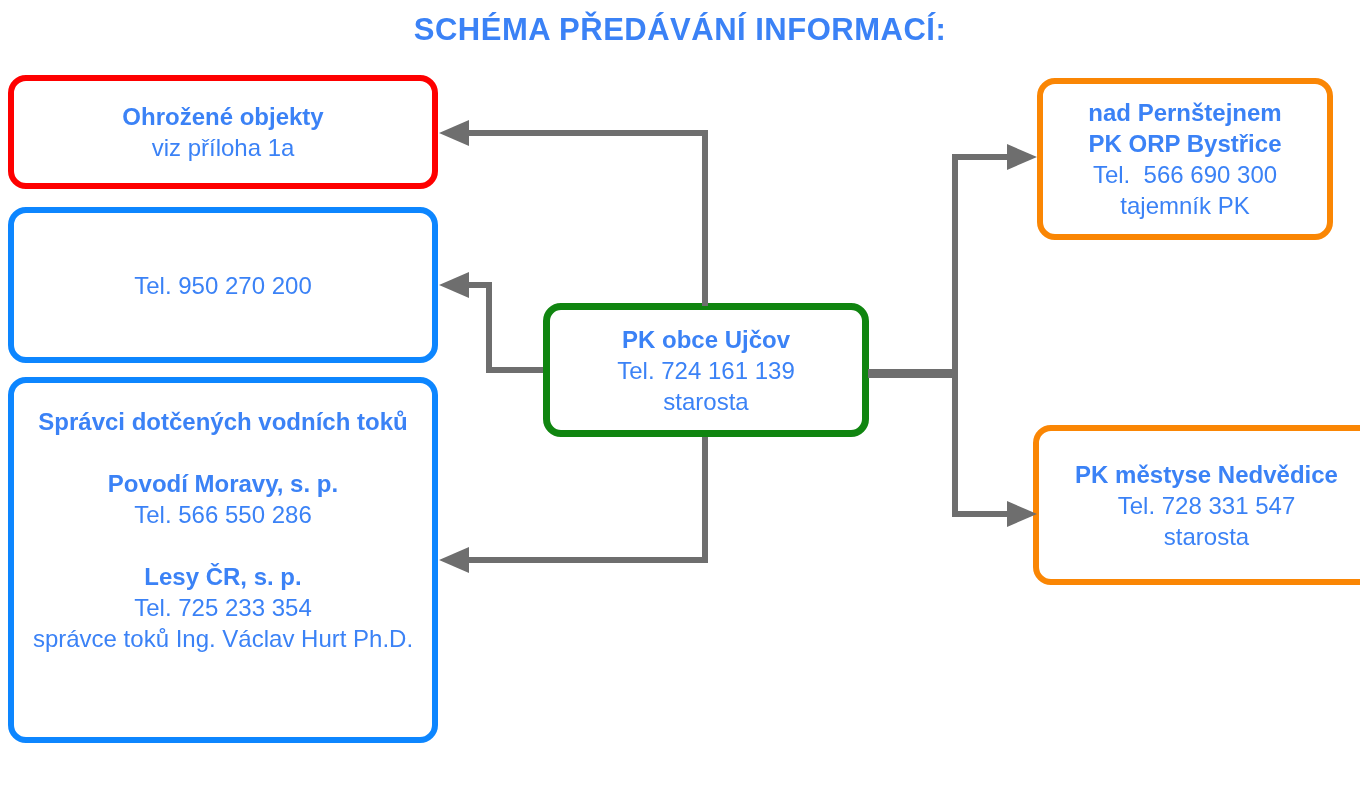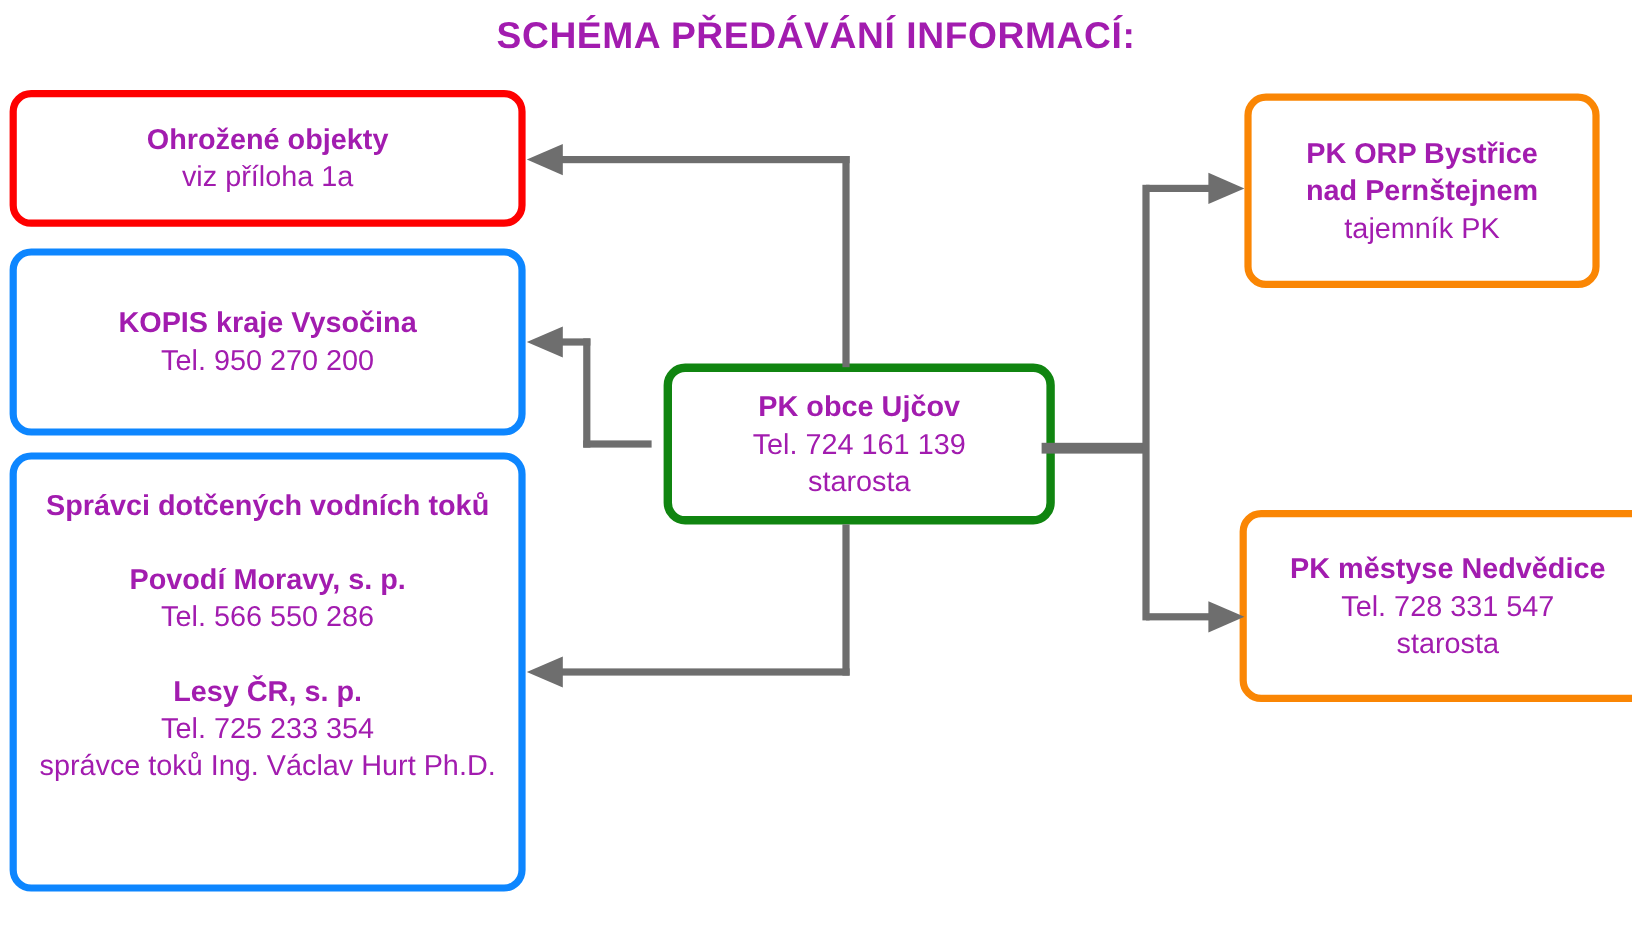--- a/index.html
+++ b/index.html
@@ -1,33 +1,33 @@
 <!DOCTYPE html>
 <html style="--red: #fe0000; --blue: #0d86ff; --green: #108510; --orange: #fa8604; --connector_gray: #6e6e6e;"><head>
 <meta charset="utf-8">
 <style>
   html,body { margin:0; padding:0; background:#ffffff; }
   .canvas {
     position:relative; width:1360px; height:787px; background:#ffffff;
-    font-family:"Liberation Sans", sans-serif; color:#a21caf; overflow:hidden;
+    font-family:"Liberation Sans", sans-serif; color:#3b82f6; overflow:hidden;
   }
   .title {
     position:absolute; left:0; top:12px; width:100%;
     text-align:center; font-size:31px; font-weight:bold; letter-spacing:0.5px;
   }
   .box {
     position:absolute; box-sizing:border-box; background:#fff;
     display:flex; flex-direction:column; justify-content:center; align-items:center;
     text-align:center; font-size:24px; line-height:31px;border-radius:18px;
   }
   .box .line { min-height:31px; white-space:pre; }
   .b { font-weight:bold; }
   .border-red    { border:6px solid var(--red,#fe0000); }
   .border-blue   { border:6px solid var(--blue,#0d86ff); }
-  .border-green  { border:7px solid var(--green,#108510);margin-left:10px; }
+  .border-green  { border:7px solid var(--green,#108510); }
   .border-orange { border:6px solid var(--orange,#fa8604); }
   .node-ohrozene { left:8px;    top:75px;  width:430px; height:114px; }
   .node-kopis    { left:8px;    top:207px; width:430px; height:156px; }
   .node-spravci  { left:8px;    top:377px; width:430px; height:366px;
                    justify-content:flex-start; padding-top:23px; }
   .node-ujcov    { left:543px;  top:303px; width:326px; height:134px; }
   .node-orp      { left:1037px; top:78px;  width:296px; height:162px; }
   .node-nedvedice{ left:1033px; top:425px; width:347px; height:160px;text-align:center; }
   .conn { position:absolute; background:var(--connector_gray,#6e6e6e); }
   .arrow { position:absolute; width:0; height:0; }
@@ -42,21 +42,20 @@
 <div class="canvas">
 
   <div class="title">SCHÉMA PŘEDÁVÁNÍ INFORMACÍ:</div>
 
   <div class="box border-red node-ohrozene">
     <div class="line b">Ohrožené objekty</div>
     <div class="line">viz příloha 1a</div>
   </div>
 
   <div class="box border-blue node-kopis">
-    <div class="line b">KOPIS kraje Vysočina</div>
     <div class="line">Tel. 950 270 200</div>
   </div>
 
   <div class="box border-blue node-spravci">
     <div class="line b">Správci dotčených vodních toků</div>
     <div class="line"></div>
     <div class="line b">Povodí Moravy, s. p.</div>
     <div class="line">Tel. 566 550 286</div>
     <div class="line"></div>
     <div class="line b">Lesy ČR, s. p.</div>
@@ -64,22 +63,23 @@
     <div class="line">správce toků Ing. Václav Hurt Ph.D.</div>
   </div>
 
   <div class="box border-green node-ujcov">
     <div class="line b">PK obce Ujčov</div>
     <div class="line">Tel. 724 161 139</div>
     <div class="line">starosta</div>
   </div>
 
   <div class="box border-orange node-orp">
+    <div class="line b">nad Pernštejnem</div>
     <div class="line b">PK ORP Bystřice</div>
-    <div class="line b">nad Pernštejnem</div>
+    <div class="line">Tel.  566 690 300</div>
     <div class="line">tajemník PK</div>
   </div>
 
   <div class="box border-orange node-nedvedice">
     <div class="line b">PK městyse Nedvědice</div>
     <div class="line">Tel. 728 331 547</div>
     <div class="line">starosta</div>
   </div>
 
   <div class="conn" style="left:702px; top:130px; width:6px;   height:176px;"></div>

